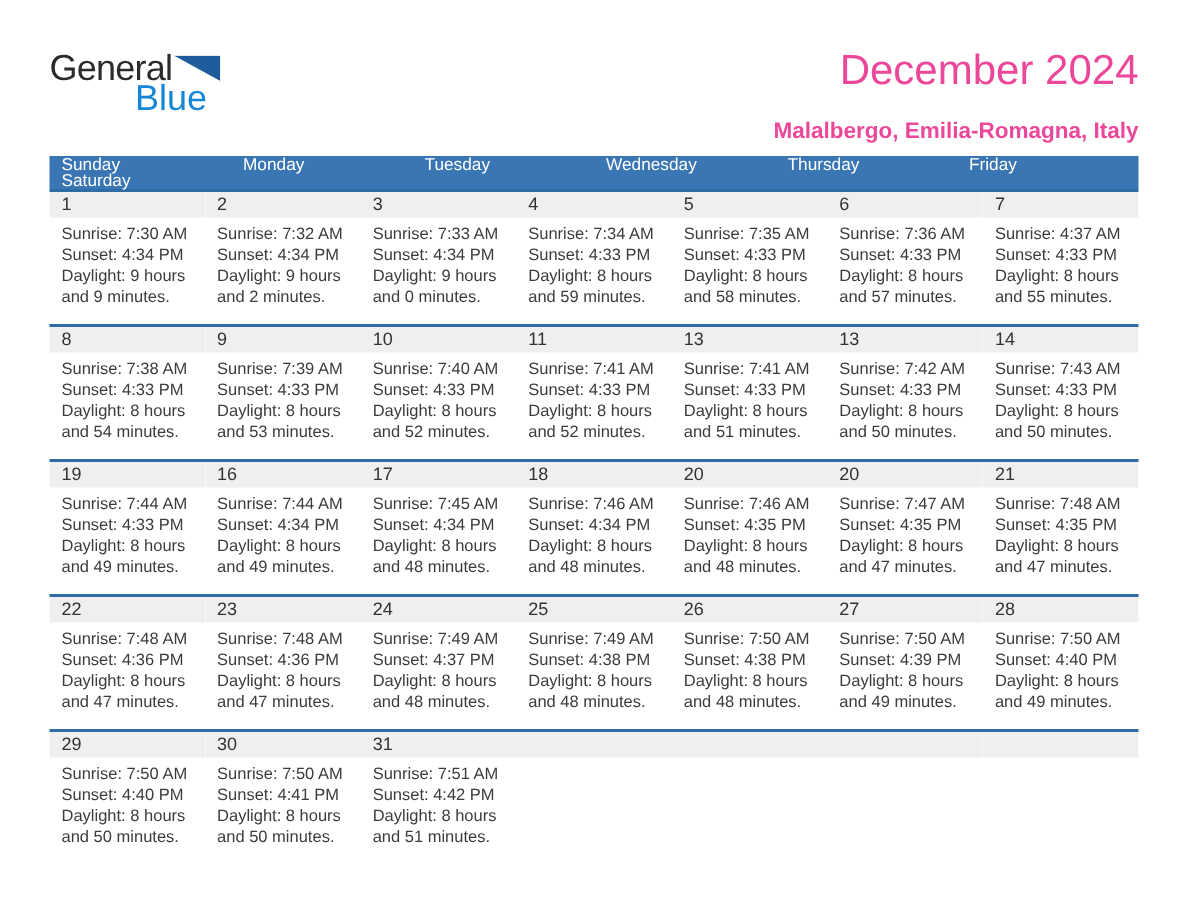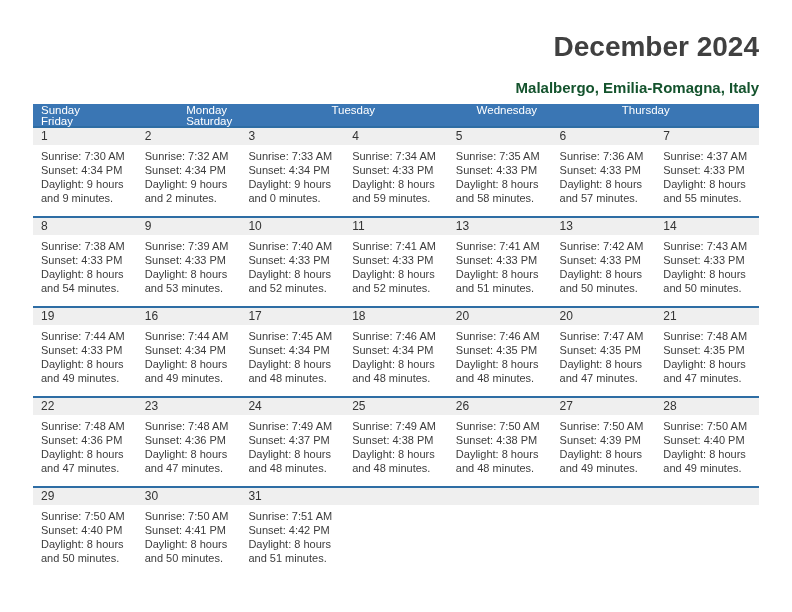--- a/index.html
+++ b/index.html
@@ -18,27 +18,27 @@
   .logo-general { font-size:24px; color:#2b2b2b; letter-spacing:-0.5px; line-height:1; }
   .triangle {
     width:31px; height:17px; background:#1e5c9e;
     clip-path:polygon(0 0, 100% 0, 100% 100%);
     margin-top:3px; margin-left:1px;
   }
   .logo-blue { font-size:24px; color:#1687d6; margin-left:57px; margin-top:-4px; line-height:1; }
 
   
   .titles { position:absolute; right:33px; top:32px; text-align:right; }
-  .title { font-size:28px; color:#404040; line-height:1.1;font-weight:bold; }
-  .subtitle { font-size:15px; font-weight:bold; color:#14532d; margin-top:16px; }
+  .title { font-size:28px; color:#ec4899; line-height:1.1; }
+  .subtitle { font-size:15px; font-weight:bold; color:#ec4899; margin-top:16px; }
 
   
   .calendar { position:absolute; left:33px; top:104px; width:726px; }
   .day-headers {
-    display:grid; grid-template-columns:repeat(5,1fr);
+    display:grid; grid-template-columns:repeat(6,1fr);
     background:#3a76b4; height:22px; align-items:center;
   }
   .dh { color:#ffffff; font-size:11.5px; padding-left:8px; overflow:hidden; white-space:nowrap; }
 
   .week {
     display:grid; grid-template-columns:repeat(7,1fr);
     border-top:2px solid #2e6da4;
     height:90px; box-sizing:border-box;
   }
   .cell { overflow:hidden; }
@@ -50,20 +50,27 @@
     padding:4px 4px 0 8px;
     font-size:11px; line-height:14px; color:#3c3c3c;
     white-space:nowrap;
   }
 </style>
 </head>
 <body>
 
 <div class="page">
 
+  <div class="logo">
+    <div class="logo-line1">
+      <span class="logo-general">General</span>
+      <span class="triangle"></span>
+    </div>
+    <div class="logo-blue">Blue</div>
+  </div>
 
   <div class="titles">
     <div class="title">December 2024</div>
     <div class="subtitle">Malalbergo, Emilia-Romagna, Italy</div>
   </div>
 
   <div class="calendar">
     <div class="day-headers">
         <div class="dh">Sunday</div>
         <div class="dh">Monday</div>

